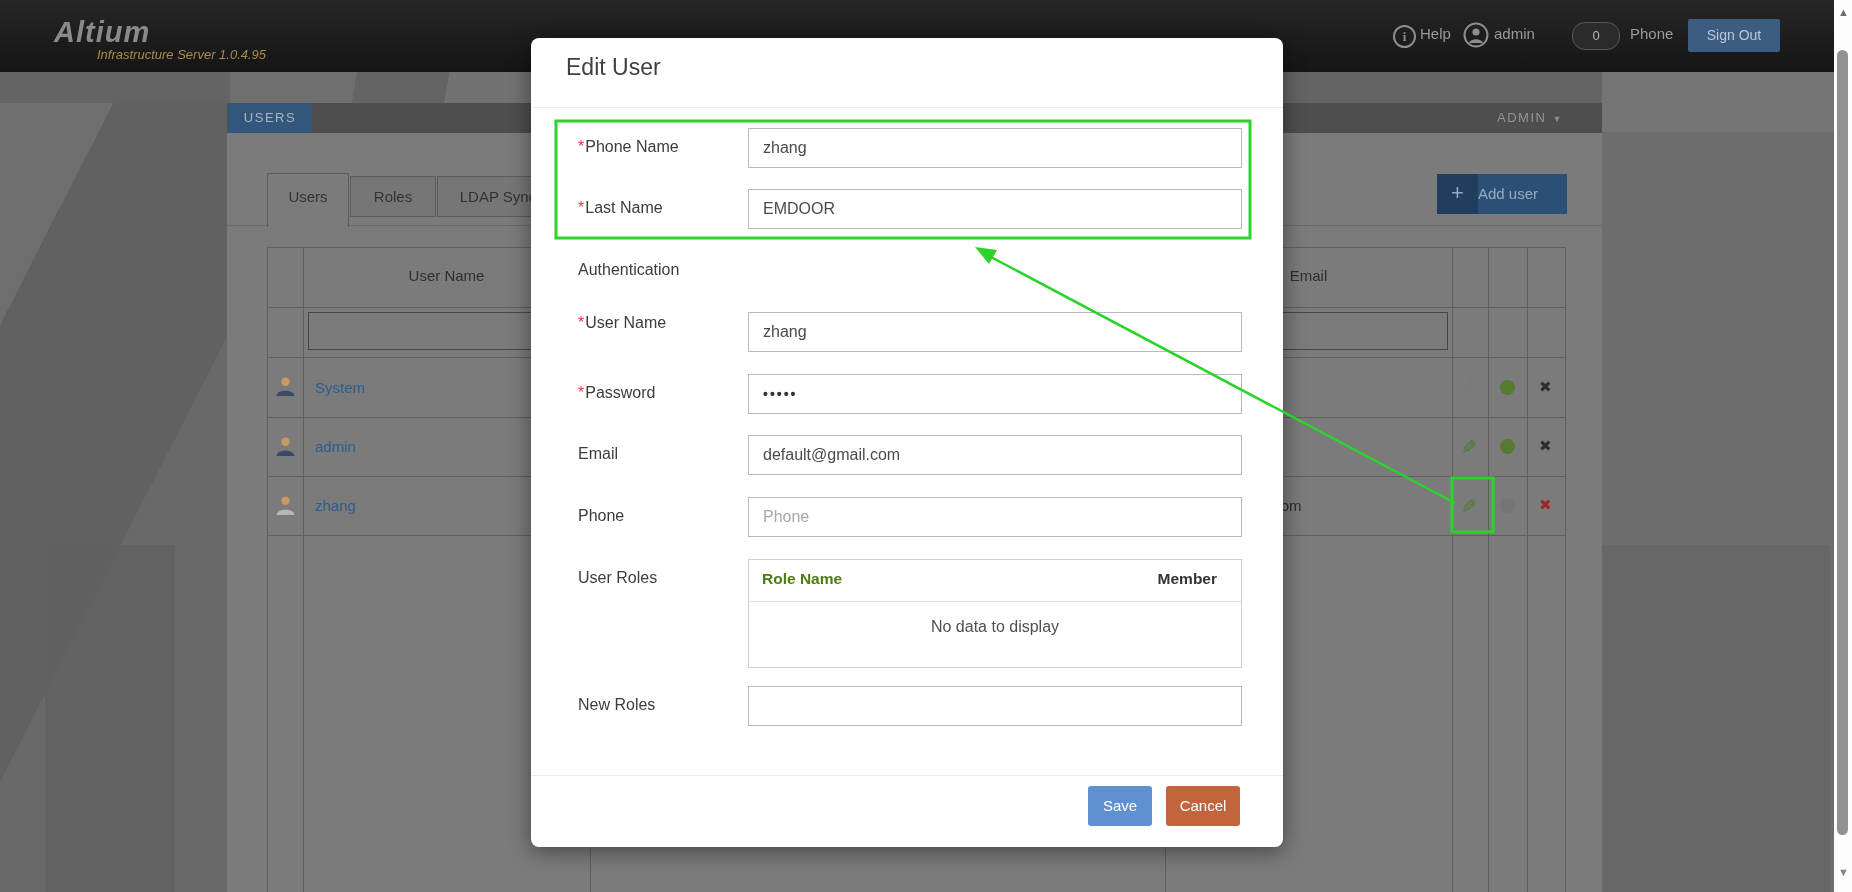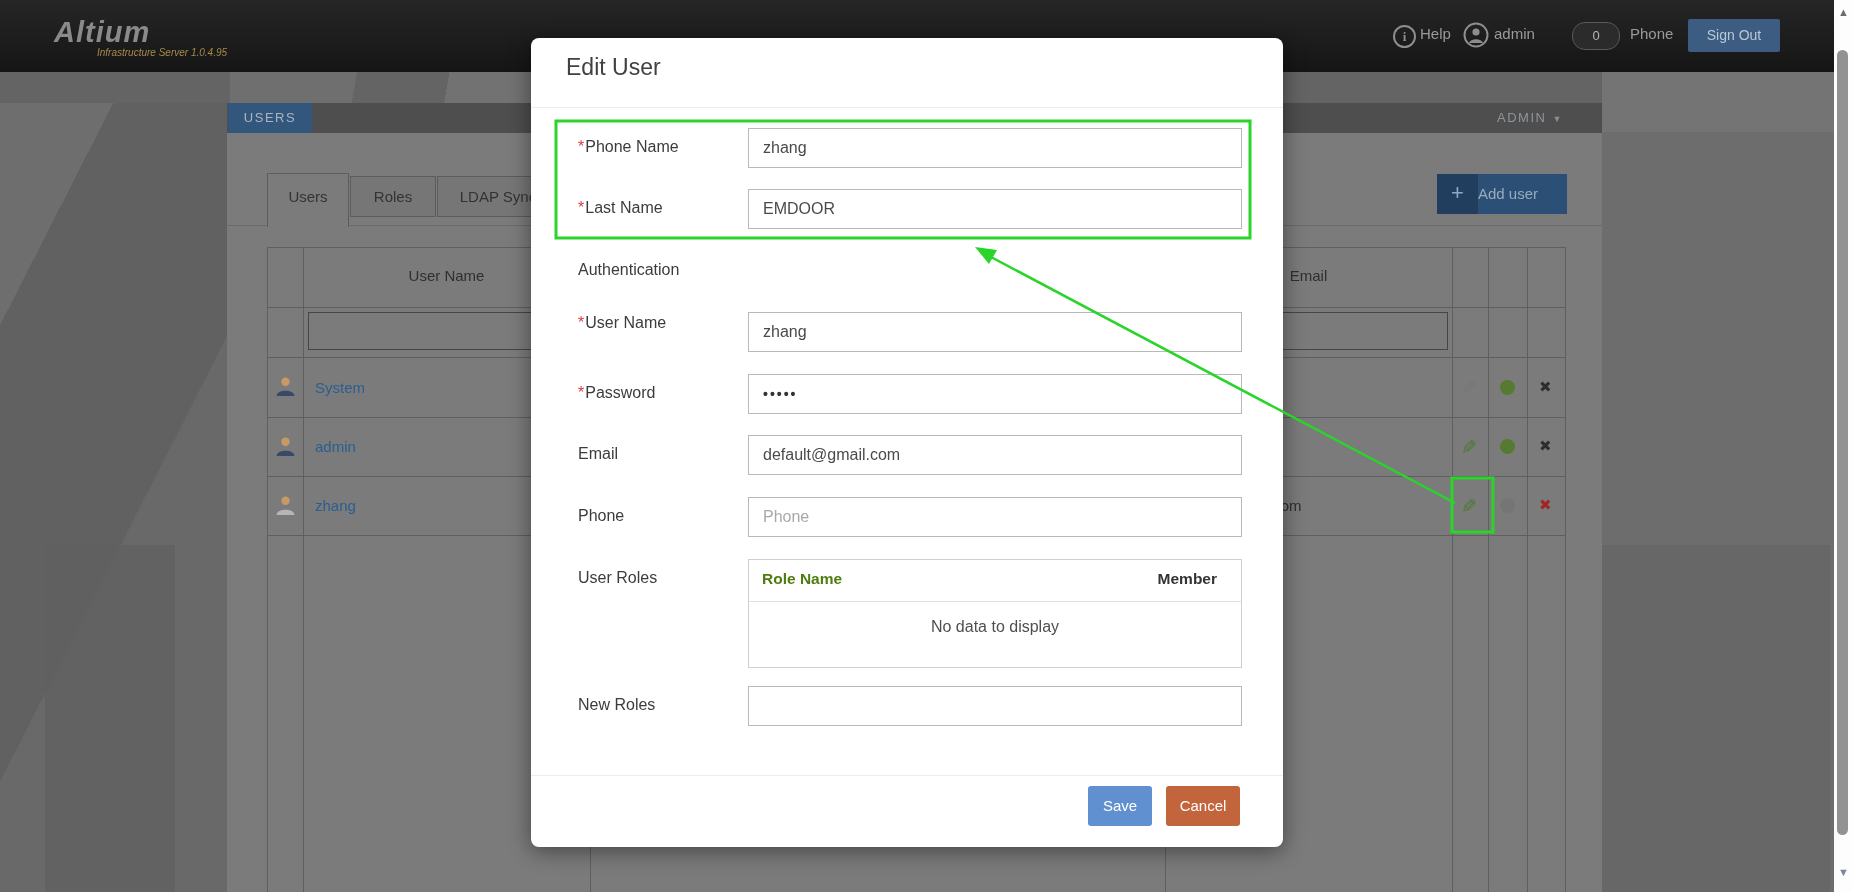--- a/index.html
+++ b/index.html
@@ -3,21 +3,21 @@
 <meta charset="utf-8">
 <style>
   html,body{margin:0;padding:0;background:#555;}
   #app{position:relative;width:1852px;height:892px;overflow:hidden;
        font-family:"Liberation Sans","DejaVu Sans",sans-serif;
        background:#6b6b6b;-webkit-font-smoothing:antialiased;}
   .abs{position:absolute;}
   
   .tophdr{left:0;top:0;width:1852px;height:72px;background:linear-gradient(#262626,#151515);z-index:3;padding-left:16px;}
   .logo{left:54px;top:16px;font-size:29px;font-style:italic;font-weight:bold;color:#8a8a8a;letter-spacing:1px;}
-  .subtitle{left:97px;top:47px;font-size:10px;font-style:italic;color:#a98b4b;}
+  .subtitle{left:97px;top:47px;font-size:13px;font-style:italic;color:#a98b4b;}
   .hdr-item{color:#9a9a9a;font-size:15px;}
   .help-icon{left:1393px;top:25px;width:19px;height:19px;border:2px solid #8d8d8d;border-radius:50%;
              color:#8d8d8d;font-size:13px;font-weight:bold;text-align:center;line-height:19px;font-family:"Liberation Serif",serif;}
   .inbox-pill{left:1572px;top:22px;width:46px;height:26px;border-radius:13px;background:#2b2b2b;border:1px solid #585858;
               color:#b5b5b5;font-size:13px;text-align:center;line-height:26px;}
   .signout{left:1688px;top:19px;width:92px;height:33px;background:#3c5c82;border-radius:2px;
            color:#b9c7d6;font-size:14px;text-align:center;line-height:33px;cursor:pointer;}
   
   .band-top{left:0;top:72px;width:1852px;height:31px;background:#646464;z-index:1;}
   .band-top-streak{left:230px;top:72px;width:1150px;height:31px;z-index:1;

